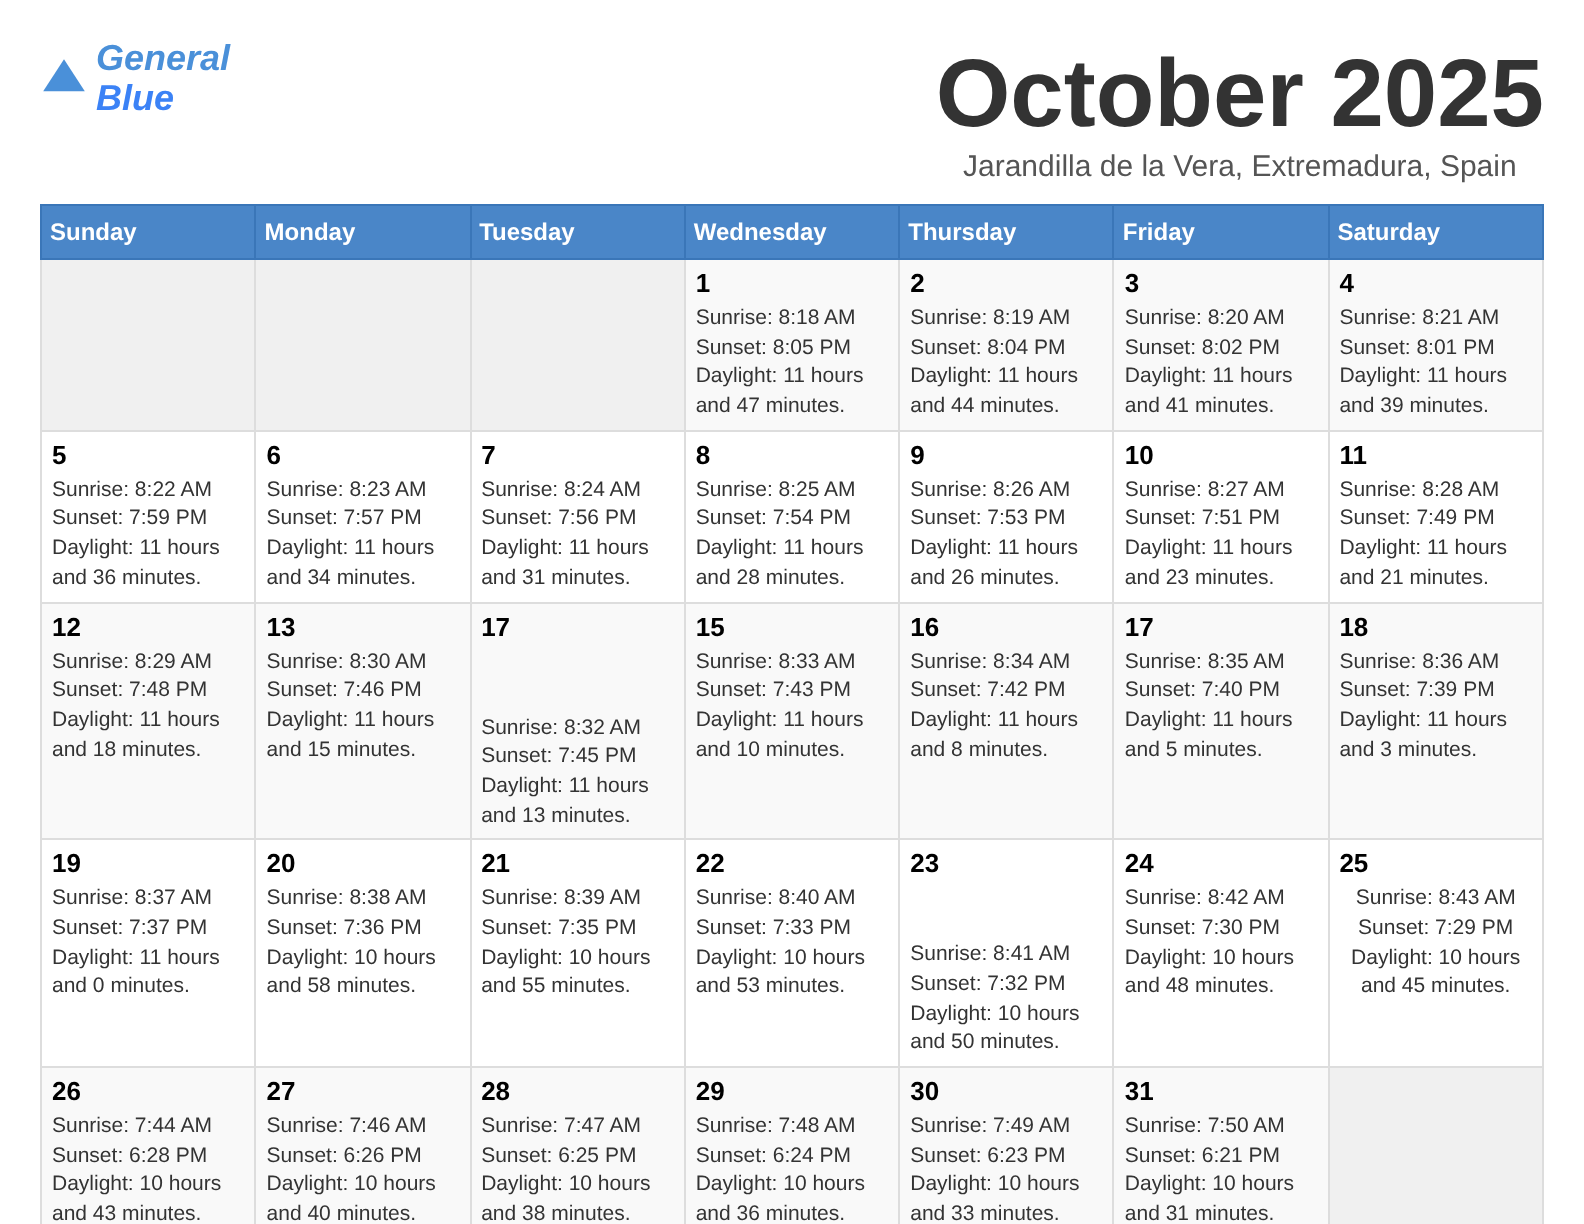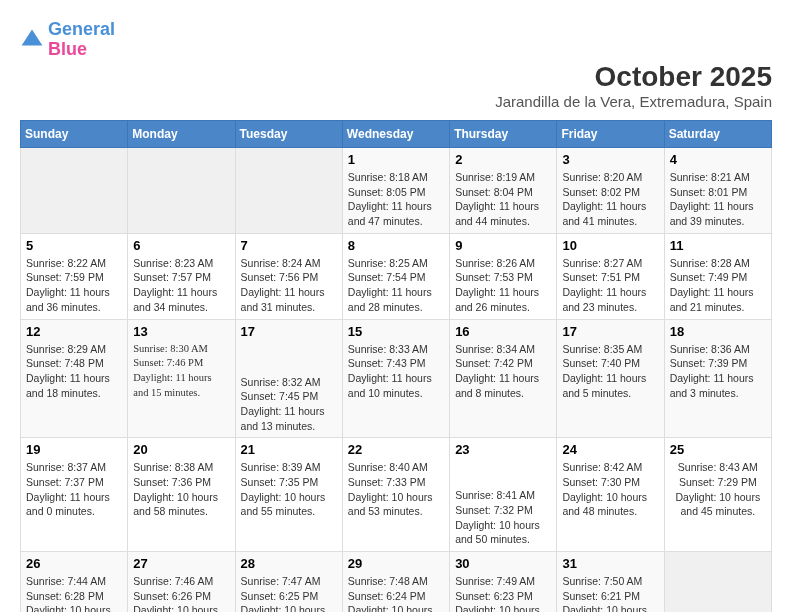--- a/index.html
+++ b/index.html
@@ -13,42 +13,42 @@
     .header {
       display: flex;
       justify-content: space-between;
       align-items: flex-start;
       margin-bottom: 10px;
     }
     .logo {
       display: flex;
       align-items: center;
       gap: 4px;
+      font-style: italic;
     }
     .logo-text {
       font-size: 18px;
       font-weight: bold;
       color: #333;
       line-height: 1.1;
     }
     .logo-text span {
       color: #4a90d9;
     }
     .logo-icon {
       width: 24px;
       height: 24px;
     }
     .title-block {
       text-align: right;
     }
     .month-title {
-      font-size: 28px;
+      font-size: 48px;
       font-weight: bold;
       color: #333;
-      margin-top: 41px;
     }
     .subtitle {
       font-size: 15px;
       color: #555;
       text-align: center;
     }
     table {
       width: 100%;
       border-collapse: collapse;
       font-size: 11px;
@@ -98,21 +98,21 @@
 </head>
 <body>
 
 <div class="header">
   <div class="logo">
     <svg class="logo-icon" viewBox="0 0 30 30" xmlns="http://www.w3.org/2000/svg">
       <polygon points="15,2 28,22 2,22" fill="#4a90d9"></polygon>
     </svg>
     <div class="logo-text">
       <div><span>General</span></div>
-      <div style="color:#ec4899">Blue</div>
+      <div style="color:#3b82f6">Blue</div>
     </div>
   </div>
   <div class="title-block">
     <div class="month-title">October 2025</div>
     <div class="subtitle">Jarandilla de la Vera, Extremadura, Spain</div>
   </div>
 </div>
 
 <table>
   <thead>
@@ -214,21 +214,21 @@
       <tr>
         <td>
           <span class="day-num">12</span>
           <div class="cell-text" style="white-space: pre-line;">Sunrise: 8:29 AM
 Sunset: 7:48 PM
 Daylight: 11 hours
 and 18 minutes.</div>
         </td>
         <td>
           <span class="day-num">13</span>
-          <div class="cell-text" style="white-space: pre-line; font-family: Liberation Serif, serif;">Sunrise: 8:30 AM
+          <div class="cell-text" style="white-space: pre-line;">Sunrise: 8:30 AM
 Sunset: 7:46 PM
 Daylight: 11 hours
 and 15 minutes.</div>
         </td>
         <td>
           <span class="day-num">17</span>
           <div class="cell-text" style="white-space: pre-line; margin-top: 36px;">Sunrise: 8:32 AM
 Sunset: 7:45 PM
 Daylight: 11 hours
 and 13 minutes.</div>

